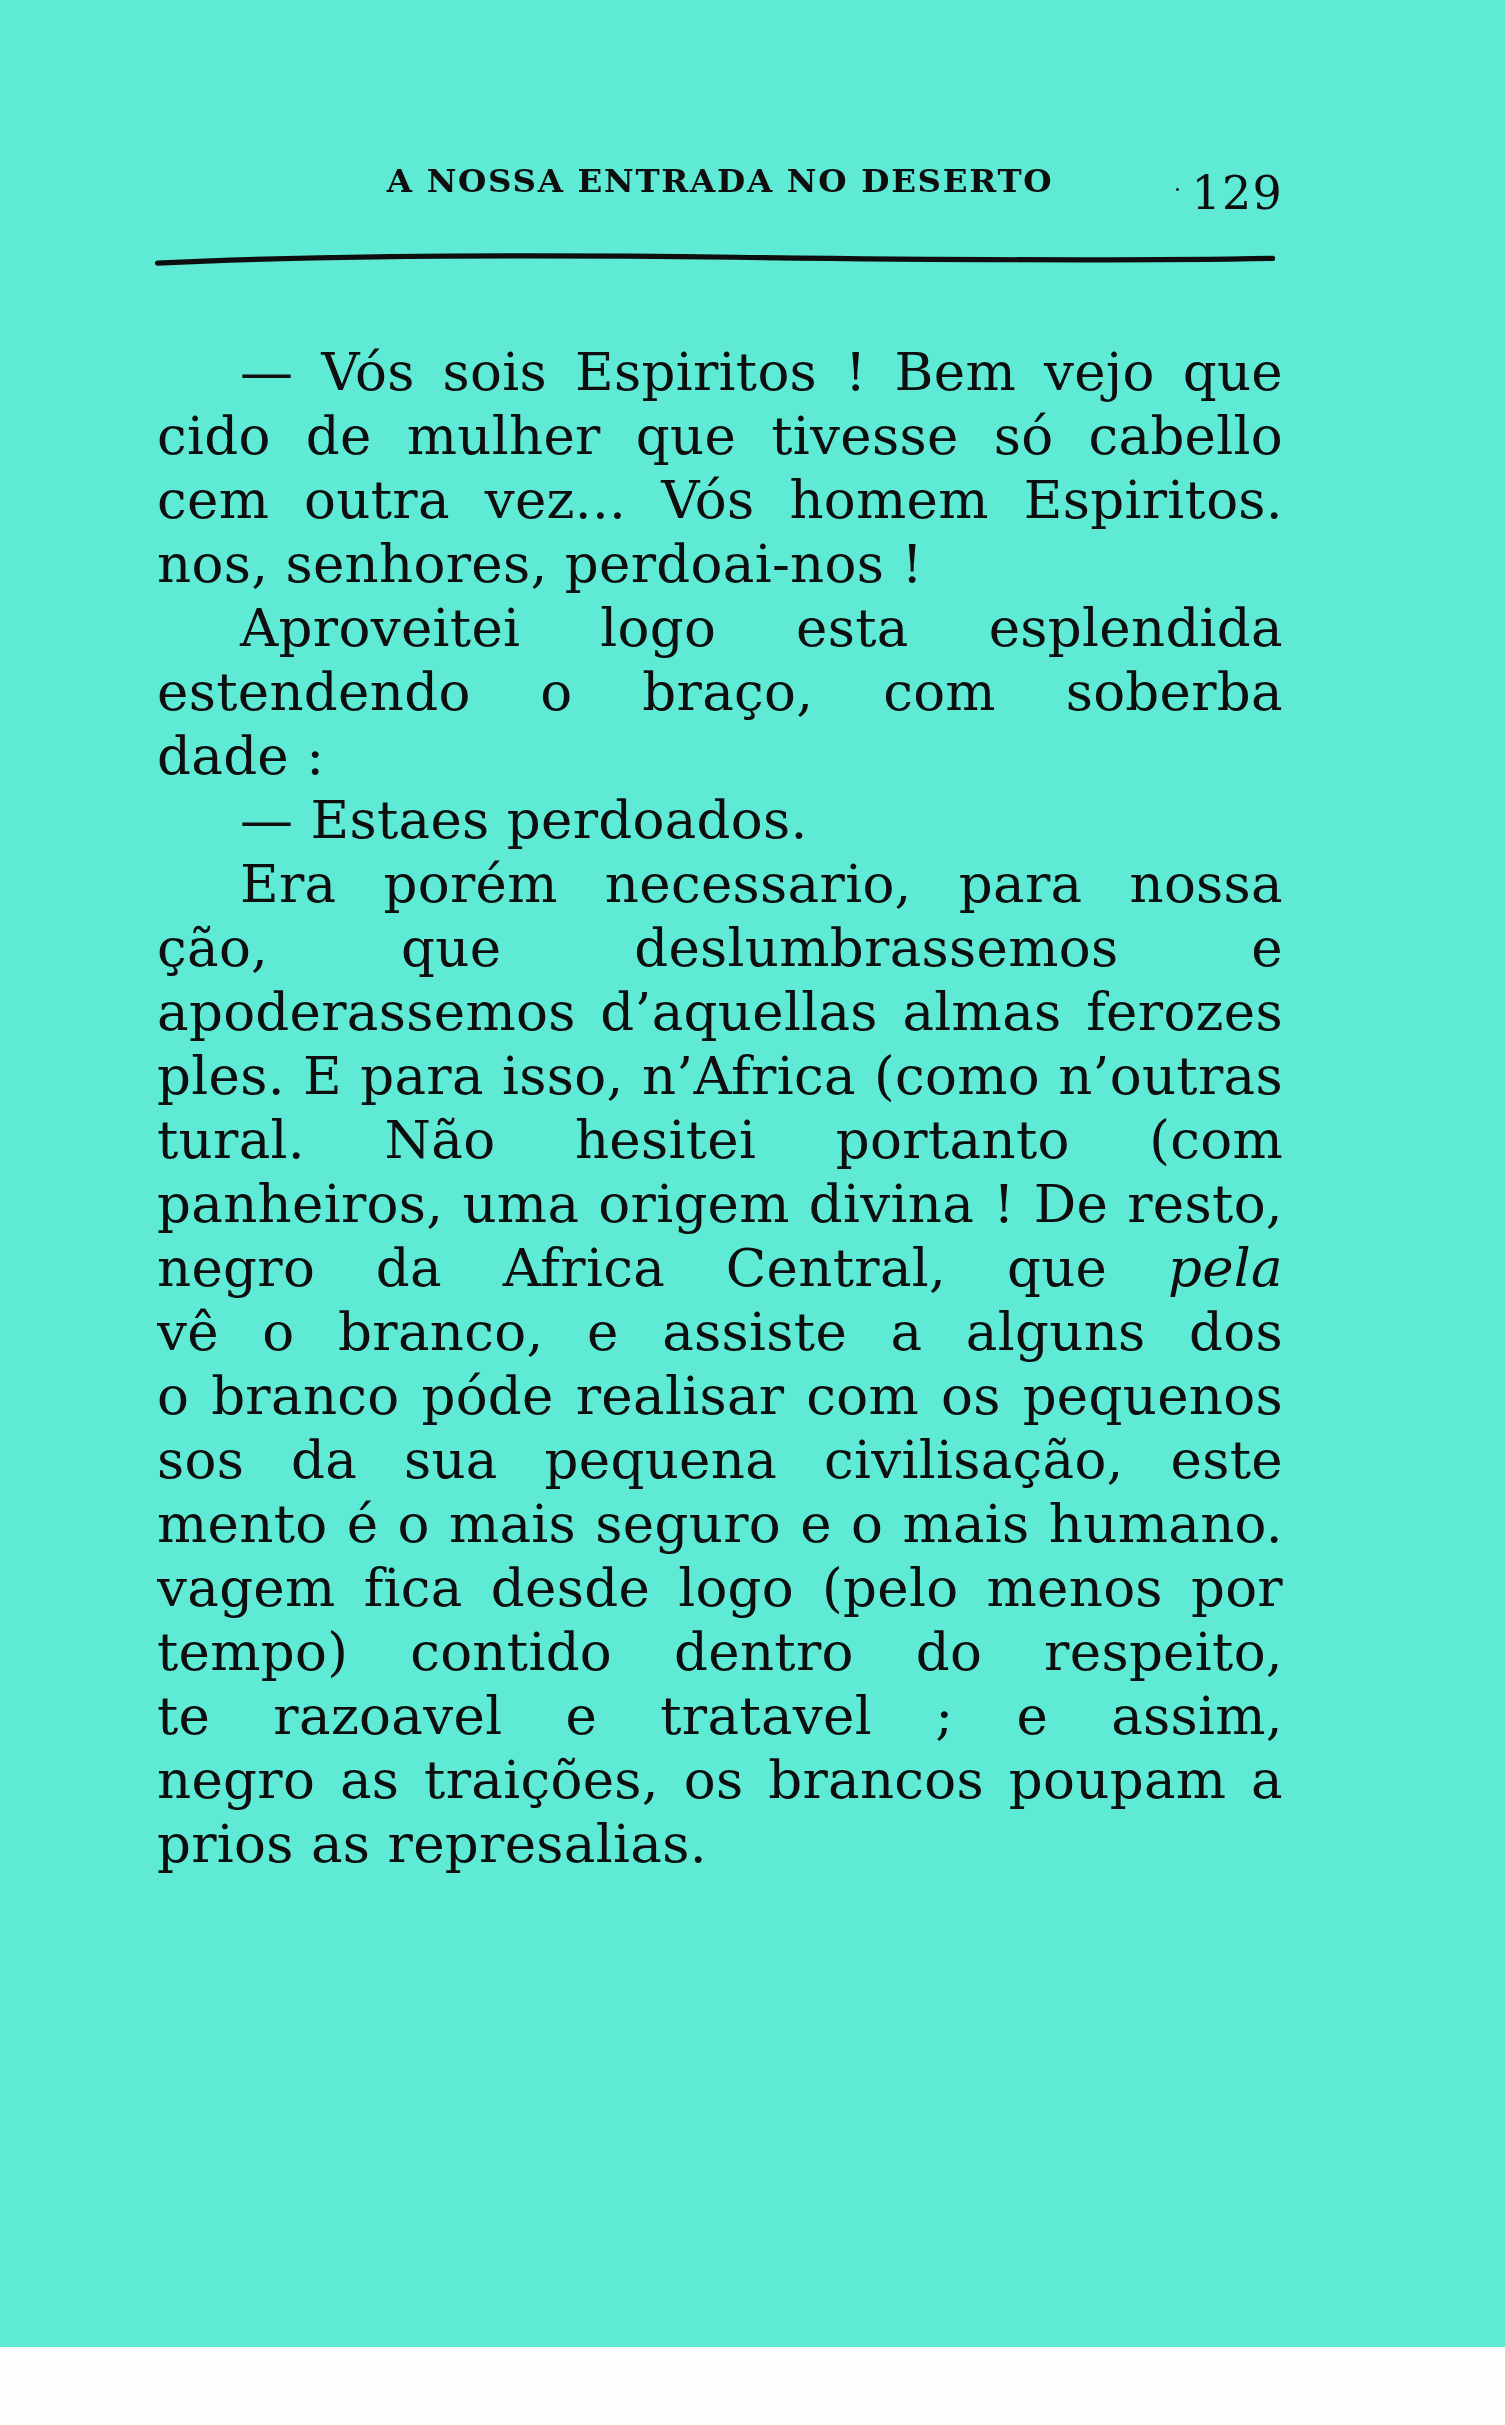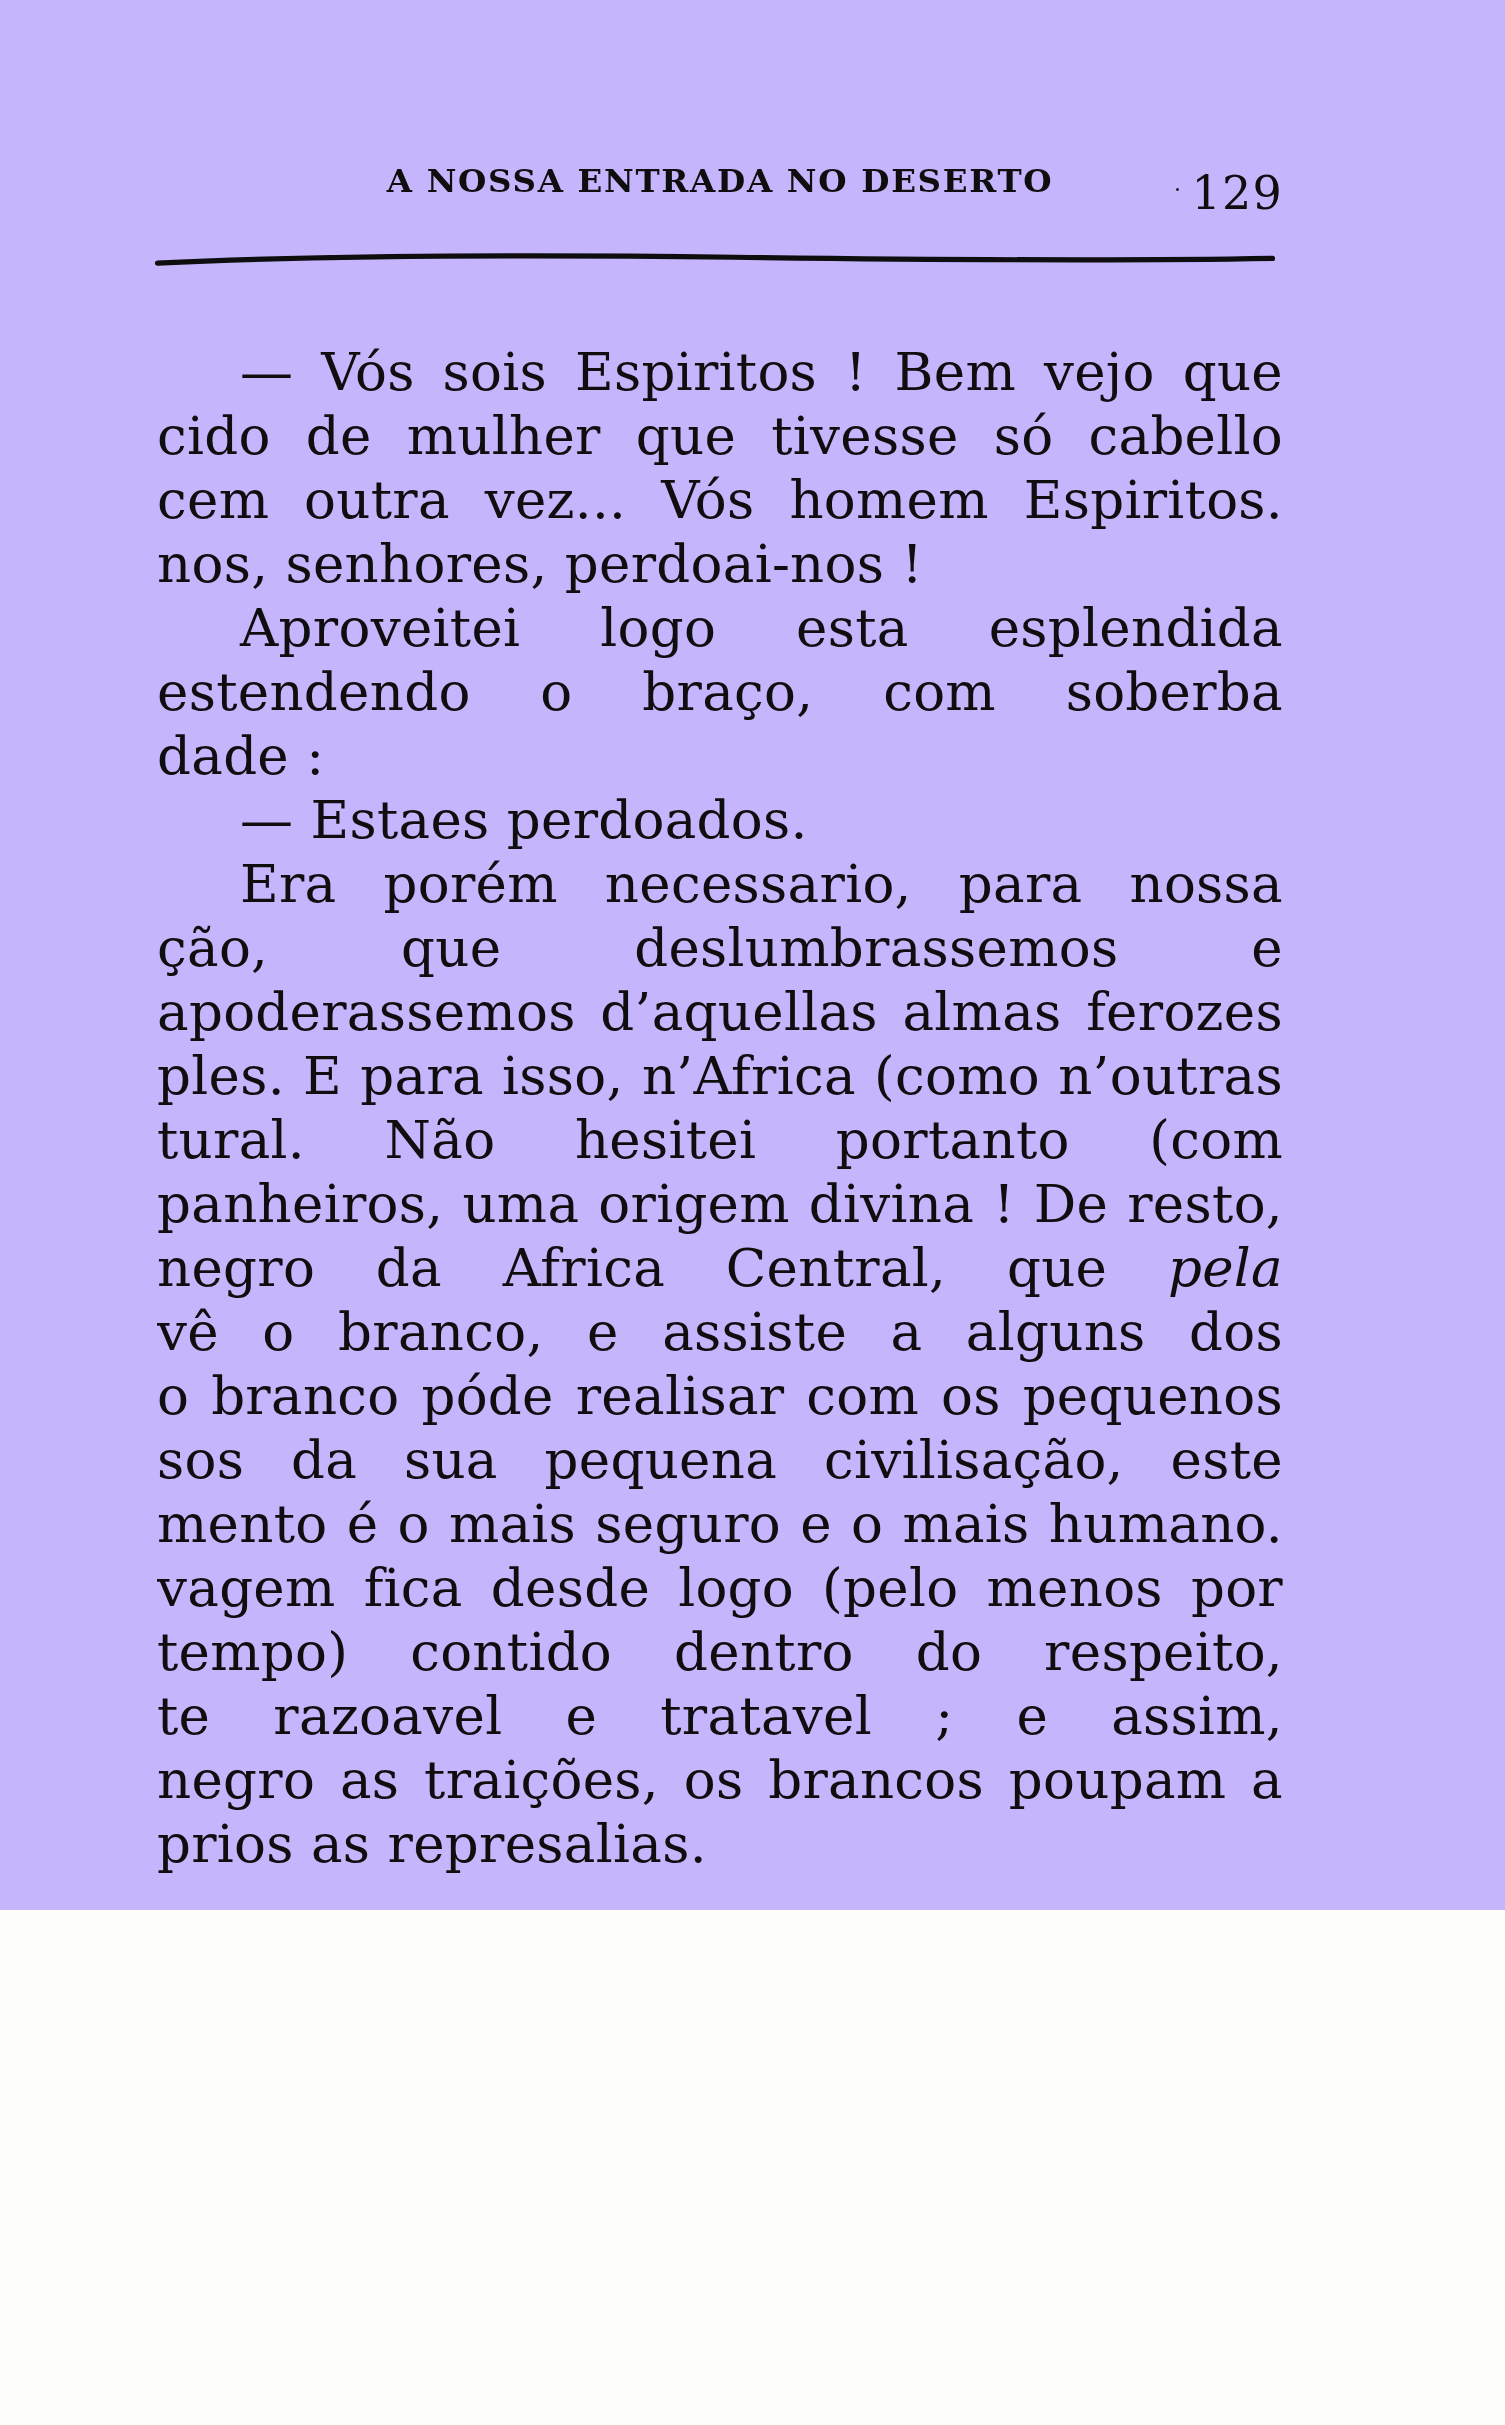--- a/index.html
+++ b/index.html
@@ -5,22 +5,22 @@
   * { box-sizing: border-box; }
   html, body { margin: 0; padding: 0; }
   body {
     width: 1505px; height: 2426px;
     background: #fdfdfc;
     font-family: "DejaVu Serif", "Liberation Serif", serif;
     color: #0e0e0e;
   }
   .page {
     position: relative;
-    width: 1505px; height: 1910px;
-    background: #c4b5fd;
+    width: 1505px; height: 2347px;
+    background: #5eead4;
     overflow: hidden;
   }
   
   .running-header {
     position: absolute;
     left: 157px; top: 146px;
     width: 1126px; height: 75px;
   }
   .header-title {
     position: absolute; left: 0; right: 0; top: 15px;

